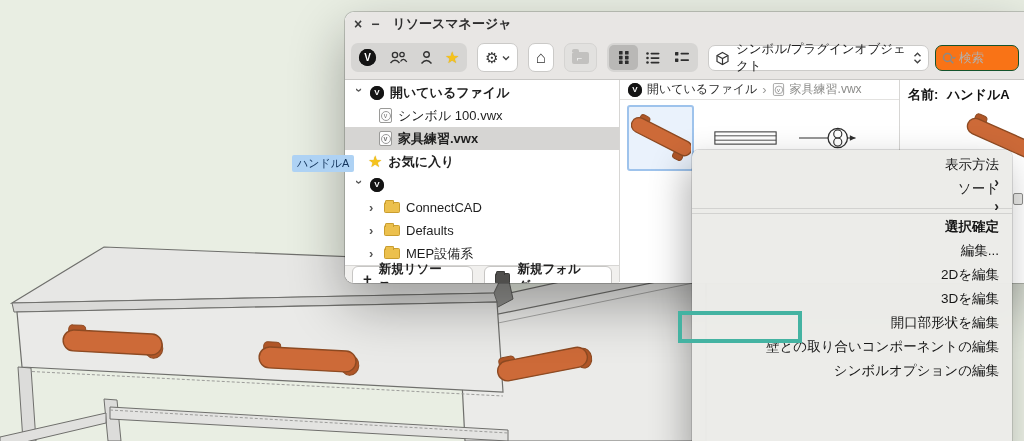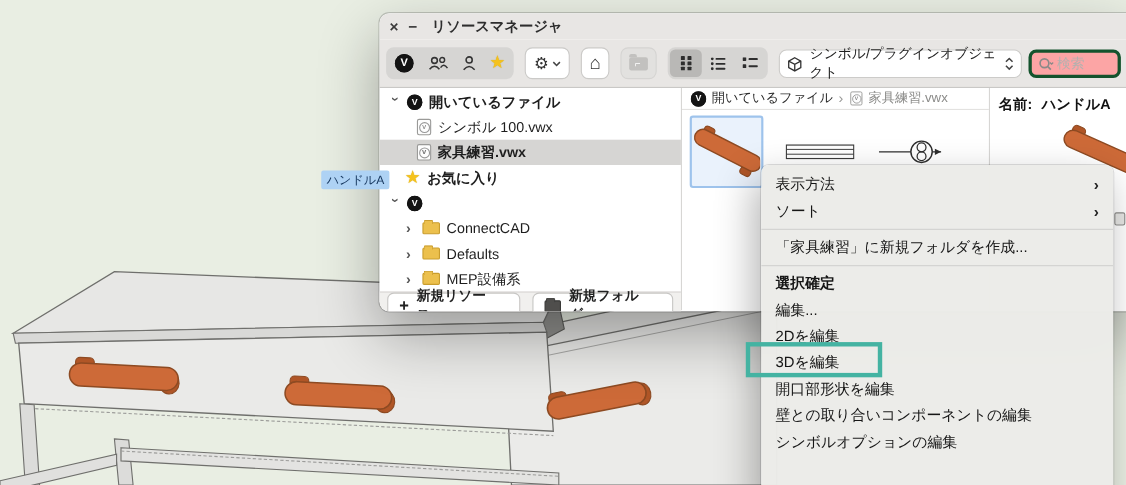--- a/index.html
+++ b/index.html
@@ -39,21 +39,21 @@
   .vlogo.small { width:14px; height:14px; font-size:8px; }
   .star { color:#f5c21d; font-size:16px; line-height:16px; text-shadow:0 0 1px #caa212; }
   .glyph { color:#333; }
 
   #filter-pill {
     background:#fff; border:1px solid #cccbc9; border-radius:7px; height:26px;
     display:flex; align-items:center; gap:6px; padding:0 6px; font-size:12.5px; color:#1f1f1f;
     position:absolute; left:363px; width:221px; top:9px;justify-content:space-between;
   }
   #search-pill {
-    background:#fca5a5; border:3px solid #14532d; border-radius:7px; height:26px;
+    background:#f97316; border:1px solid #14532d; border-radius:7px; height:26px;
     display:flex; align-items:center; gap:3px; padding:0 6px;
     position:absolute; left:590px; width:84px; top:9px;
   }
   #search-pill input { border:none; outline:none; width:48px; font-size:12.5px; color:#444; background:transparent; }
   #search-pill input::placeholder { color:#b2b1af; }
 
   #content { display:flex; height:202px; }
 
   
   #tree-pane { width:275px; border-right:1px solid #d7d6d4; display:flex; flex-direction:column; background:#fff; }
@@ -100,21 +100,21 @@
   #preview-partial-icon { position:absolute; left:1013px; top:193px; width:10px; height:12px;
                           border:1px solid #8d8d8b; border-radius:2px; background:#e7e7e5; z-index:5; }
 
   
   #context-menu {
     position:absolute; left:692px; top:150px; width:320px; height:310px; z-index:10;
     background:rgba(236,236,233,.98); border-radius:7px;
     box-shadow:0 0 0 1px rgba(0,0,0,.12), -6px 14px 36px rgba(0,0,0,.3);
     padding-top:6px; overflow:hidden;
   }
-  .mi { height:24px; display:flex; align-items:center; padding:0 13px; font-size:13.5px; color:#161616; }
+  .mi { height:24px; display:flex; align-items:flex-end; padding:0 13px; font-size:13.5px; color:#161616;flex-direction:column; }
   .mi .lbl { flex:1; }
   .mi.bold { font-weight:700; }
   .mi-sub { color:#222; font-size:14px; font-weight:700; }
   .msep { height:1px; background:#d2d2d0; margin:4px 0; }
 
   
   #annotation-box { position:absolute; left:678px; top:311px; width:124px; height:32px;
                     border:4px solid #44b3a2; z-index:20; }
 </style>
 </head>
@@ -374,23 +374,20 @@
   <div id="context-menu">
     <div class="mi">
       <span class="lbl">表示方法</span>
       <span class="mi-sub">›</span>
     </div>
     <div class="mi">
       <span class="lbl">ソート</span>
       <span class="mi-sub">›</span>
     </div>
     <div class="msep"></div>
-    <div class="mi">
-      <span class="lbl">「家具練習」に新規フォルダを作成...</span>
-    </div>
     <div class="msep"></div>
     <div class="mi bold">
       <span class="lbl">選択確定</span>
     </div>
     <div class="mi">
       <span class="lbl">編集...</span>
     </div>
     <div class="mi">
       <span class="lbl">2Dを編集</span>
     </div>

